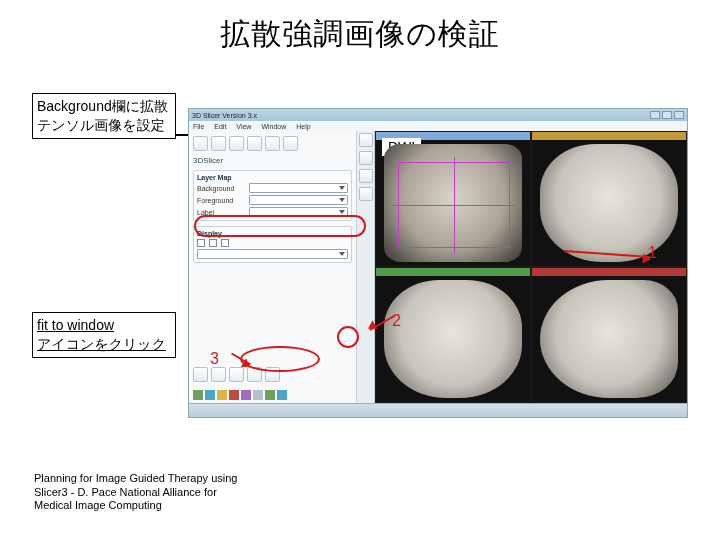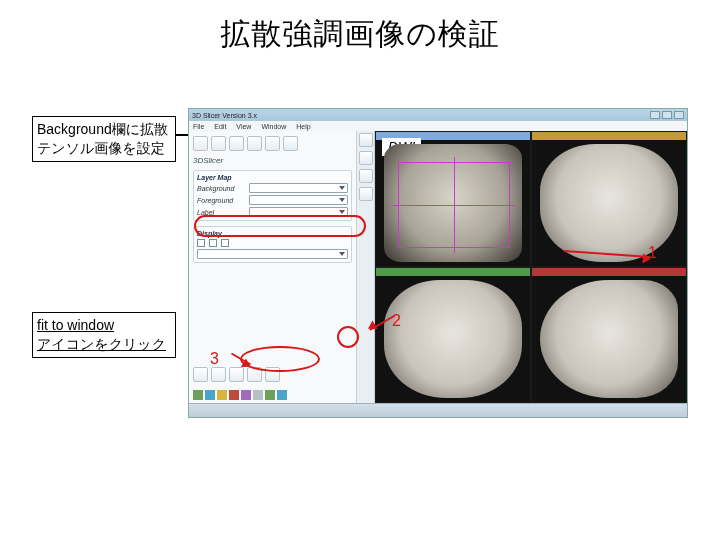--- a/index.html
+++ b/index.html
@@ -2,32 +2,32 @@
 <html><head>
 <meta charset="utf-8">
 <style>
   * { box-sizing: border-box; margin: 0; padding: 0; }
   html, body { width: 720px; height: 540px; font-family: "Meiryo", "Hiragino Sans", sans-serif; background: #fff; }
   .slide { position: relative; width: 720px; height: 540px; }
 
   .title { position: absolute; top: 14px; left: 0; right: 0; text-align: center; font-size: 30px; font-weight: 400; letter-spacing: 1px; }
 
   .note { position: absolute; left: 32px; width: 144px; border: 1px solid #000; background: #fff; padding: 3px 4px; font-size: 14px; line-height: 1.35; }
-  .note1 { top: 116px; }
+  .note1 { top: 93px; }
   .note2 { top: 200px; }
   .note3 { top: 312px; }
 
   
   .app { position: absolute; left: 188px; top: 108px; width: 500px; height: 310px; background: #eceef0; border: 1px solid #8aa; font-size: 7px; }
   .titlebar { background: linear-gradient(#bcd4e6,#a7c7da); height: 12px; display: flex; align-items: center; justify-content: space-between; padding: 0 3px; color: #223; }
   .ctrls { display: flex; gap: 2px; }
   .ctrls span { width: 10px; height: 8px; background: #cfe2ee; border: 1px solid #7a96aa; }
   .menubar { background: #f3f5f7; height: 10px; display: flex; gap: 10px; padding: 0 4px; color: #333; align-items: center; }
 
-  .mainrow { display: flex; height: calc(100% - 36px); font-style: italic; }
+  .mainrow { display: flex; height: calc(100% - 36px); }
   .leftpanel { width: 168px; background: #f8f9fb; border-right: 1px solid #c5d0d8; padding: 3px 4px; display: flex; flex-direction: column; gap: 3px; color: #333; }
   .iconrow { display: flex; gap: 3px; padding: 2px 0; }
   .iconrow .ic { width: 15px; height: 15px; background: linear-gradient(#fff,#e5edf3); border: 1px solid #b4c2cc; border-radius: 2px; }
   .sec { border: 1px solid #cad4db; border-radius: 2px; background: #fafcfd; padding: 3px; margin-top: 2px; }
   .sec-hdr { font-size: 7px; color: #234; margin-bottom: 2px; font-weight: bold; }
   .field { display: flex; gap: 4px; align-items: center; margin-top: 2px; }
   .label { width: 48px; color: #333; }
   .select { flex: 1; height: 10px; background: #fff; border: 1px solid #93a4b0; border-radius: 1px; position: relative; }
   .select::after { content: ""; position: absolute; right: 2px; top: 2px; border-left: 3px solid transparent; border-right: 3px solid transparent; border-top: 4px solid #556; }
   .checkrow { display: flex; gap: 4px; align-items: center; }
@@ -219,13 +219,14 @@
   <span class="red-oval oval-bgicon"></span>
 
   <span class="arrow ar1"></span>
   <span class="arrow ar2"></span>
   <span class="arrow ar3"></span>
 
   <span class="annot an1">1</span>
   <span class="annot an2">2</span>
   <span class="annot an3">3</span>
 
+  <div class="footer-cred">Planning for Image Guided Therapy using Slicer3 - D. Pace National Alliance for Medical Image Computing</div>
 </div>
 
 </body></html>

